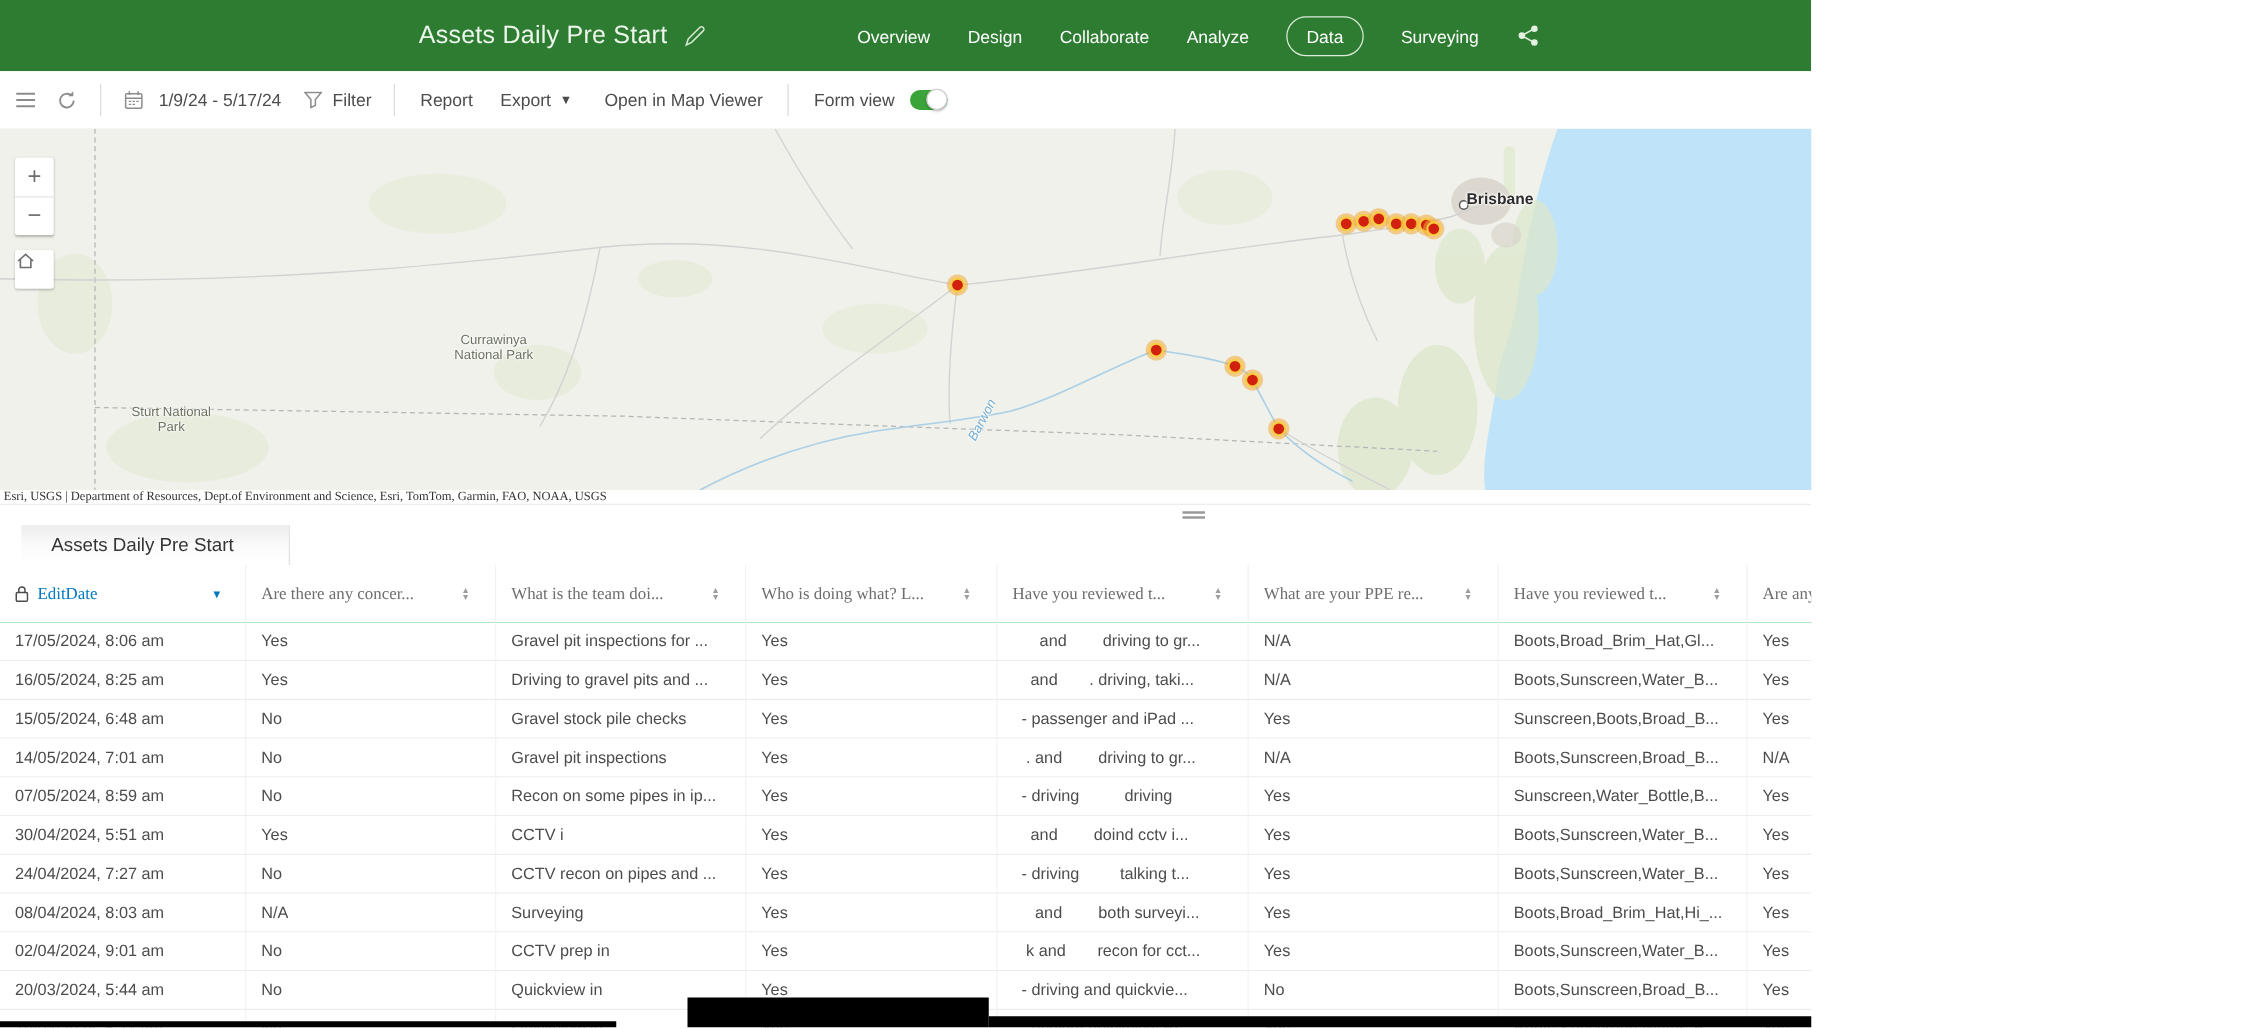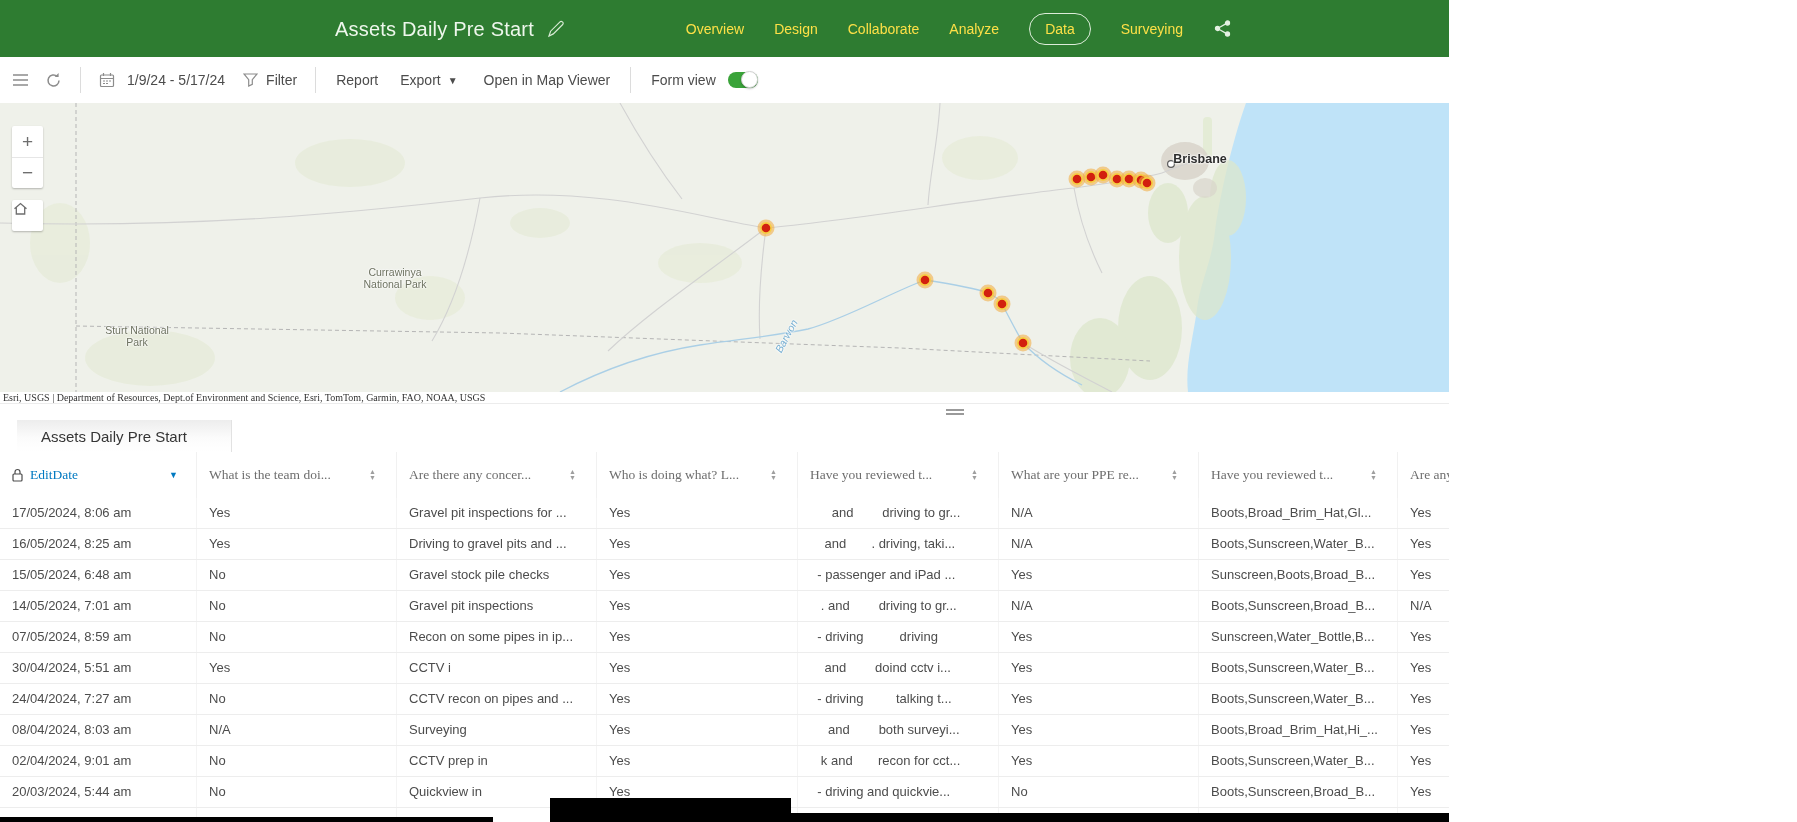--- a/index.html
+++ b/index.html
@@ -5,21 +5,21 @@
   html,body{margin:0;padding:0;width:1797px;height:822px;overflow:hidden;
     font-family:"Liberation Sans","DejaVu Sans",sans-serif;background:#fff;}
   #app{position:relative;width:1449px;height:822px;overflow:hidden;}
 
   
   .hdr{position:absolute;left:0;top:0;width:100%;height:57px;background:#2e7c31;}
   .title-wrap{position:absolute;left:335px;top:50%;transform:translateY(-50%);
     display:flex;align-items:center;gap:12px;}
   .app-title{color:#eef7ec;font-size:20px;letter-spacing:.2px;}
   .top-nav{position:absolute;right:217px;top:0;height:57px;display:flex;align-items:center;gap:30px;}
-  .nav-item{color:#fde047;font-size:14px;cursor:pointer;white-space:nowrap;}
+  .nav-item{color:#ffffff;font-size:14px;cursor:pointer;white-space:nowrap;}
   .nav-item.active{border:1px solid #dcecd9;border-radius:17px;padding:7px 15px;}
 
   
   .toolbar{position:absolute;left:0;top:57px;width:100%;height:46px;background:#fff;
     border-bottom:1px solid #e3e3e3;display:flex;align-items:center;color:#4c4c4c;font-size:14px;}
   .tb-sep{width:1px;height:26px;background:#dcdcdc;}
   .tb-ic{display:flex;align-items:center;color:#8c8c8c;}
   .tb-btn{cursor:pointer;display:flex;align-items:center;gap:7px;white-space:nowrap;}
   .caret{font-size:10px;color:#4c4c4c;}
   .toggle{width:30px;height:16px;border-radius:9px;background:#3aa339;position:relative;cursor:pointer;}
@@ -300,28 +300,28 @@
         <span class="lock-ic">
           <svg width="11" height="14" viewBox="0 0 11 14">
             <rect x="1" y="6" width="9" height="7" rx="1" fill="none" stroke="#4c4c4c" stroke-width="1.2"></rect>
             <path d="M3 6V4a2.5 2.5 0 0 1 5 0v2" fill="none" stroke="#4c4c4c" stroke-width="1.2"></path>
           </svg>
         </span>
         <span class="lbl">EditDate</span>
         <span class="dd">▼</span>
       </div>
       <div class="th">
+        <span class="lbl">Are there any concer...</span>
+        <span class="sort">
+          <span>▲</span>
+          <span>▼</span>
+        </span>
+      </div>
+      <div class="th">
         <span class="lbl">What is the team doi...</span>
-        <span class="sort">
-          <span>▲</span>
-          <span>▼</span>
-        </span>
-      </div>
-      <div class="th">
-        <span class="lbl">Are there any concer...</span>
         <span class="sort">
           <span>▲</span>
           <span>▼</span>
         </span>
       </div>
       <div class="th">
         <span class="lbl">Who is doing what? L...</span>
         <span class="sort">
           <span>▲</span>
           <span>▼</span>

